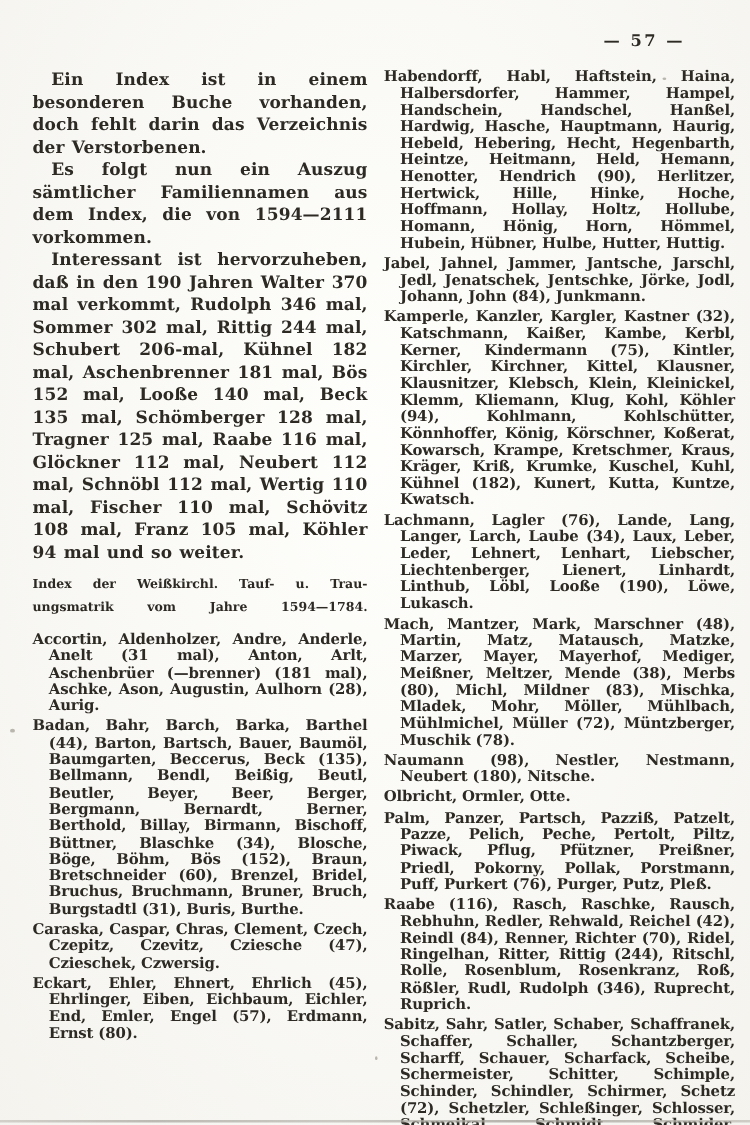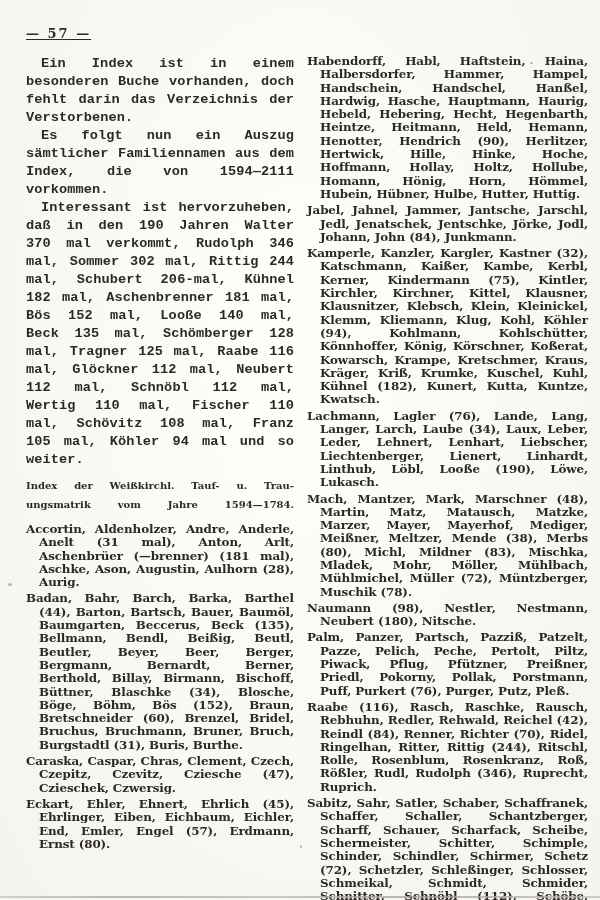--- a/index.html
+++ b/index.html
@@ -13,42 +13,40 @@
   }
   .page {
     position: absolute; inset: 0;
     background:
       radial-gradient(ellipse at 50% 40%, rgba(255,255,253,0.9), rgba(244,243,238,0.9)),
       #f7f6f1;
     padding: 22px 12px 0 26px;
     box-sizing: border-box;
   }
   .page-header {
-    text-align: left;
+    text-align: right;
     font-weight: bold;
     font-size: 13px;
     letter-spacing: 2px;
     margin: 4px 40px 14px 0;
-    text-decoration: underline;
   }
   .columns { display: flex; gap: 13px; }
   .col { box-sizing: border-box; }
   .col-left  { width: 268px; }
   .col-right { width: 281px; }
 
   p { margin: 0; }
   .intro {
     font-size: 13.6px;
     line-height: 18px;
     font-weight: bold;
     text-align: justify;
     text-indent: 15px;
     letter-spacing: 0.1px;
     word-spacing: 1px;
-    font-family: Liberation Mono, monospace;
   }
   .heading {
     margin: 7px 0 9px 0;
     font-size: 10px;
     font-weight: bold;
     line-height: 19px;
   }
   .heading span { display: block; text-align: justify; text-align-last: justify; }
   .entry {
     font-size: 11.9px;
@@ -94,20 +92,21 @@
 
     </div>
 
     <div class="col col-right">
       <p class="entry">Habendorff, Habl, Haftstein, Haina, Halbersdorfer, Hammer, Hampel, Handschein, Handschel, Hanßel, Hardwig, Hasche, Hauptmann, Haurig, Hebeld, Hebering, Hecht, Hegenbarth, Heintze, Heitmann, Held, Hemann, Henotter, Hendrich (90), Herlitzer, Hertwick, Hille, Hinke, Hoche, Hoffmann, Hollay, Holtz, Hollube, Homann, Hönig, Horn, Hömmel, Hubein, Hübner, Hulbe, Hutter, Huttig.</p>
       <p class="entry">Jabel, Jahnel, Jammer, Jantsche, Jarschl, Jedl, Jenatschek, Jentschke, Jörke, Jodl, Johann, John (84), Junkmann.</p>
       <p class="entry">Kamperle, Kanzler, Kargler, Kastner (32), Katschmann, Kaißer, Kambe, Kerbl, Kerner, Kindermann (75), Kintler, Kirchler, Kirchner, Kittel, Klausner, Klausnitzer, Klebsch, Klein, Kleinickel, Klemm, Kliemann, Klug, Kohl, Köhler (94), Kohlmann, Kohlschütter, Könnhoffer, König, Körschner, Koßerat, Kowarsch, Krampe, Kretschmer, Kraus, Kräger, Kriß, Krumke, Kuschel, Kuhl, Kühnel (182), Kunert, Kutta, Kuntze, Kwatsch.</p>
       <p class="entry">Lachmann, Lagler (76), Lande, Lang, Langer, Larch, Laube (34), Laux, Leber, Leder, Lehnert, Lenhart, Liebscher, Liechtenberger, Lienert, Linhardt, Linthub, Löbl, Looße (190), Löwe, Lukasch.</p>
       <p class="entry">Mach, Mantzer, Mark, Marschner (48), Martin, Matz, Matausch, Matzke, Marzer, Mayer, Mayerhof, Mediger, Meißner, Meltzer, Mende (38), Merbs (80), Michl, Mildner (83), Mischka, Mladek, Mohr, Möller, Mühlbach, Mühlmichel, Müller (72), Müntzberger, Muschik (78).</p>
       <p class="entry">Naumann (98), Nestler, Nestmann, Neubert (180), Nitsche.</p>
+      <p class="entry">Olbricht, Ormler, Otte.</p>
       <p class="entry">Palm, Panzer, Partsch, Pazziß, Patzelt, Pazze, Pelich, Peche, Pertolt, Piltz, Piwack, Pflug, Pfützner, Preißner, Priedl, Pokorny, Pollak, Porstmann, Puff, Purkert (76), Purger, Putz, Pleß.</p>
       <p class="entry">Raabe (116), Rasch, Raschke, Rausch, Rebhuhn, Redler, Rehwald, Reichel (42), Reindl (84), Renner, Richter (70), Ridel, Ringelhan, Ritter, Rittig (244), Ritschl, Rolle, Rosenblum, Rosenkranz, Roß, Rößler, Rudl, Rudolph (346), Ruprecht, Ruprich.</p>
       <p class="entry">Sabitz, Sahr, Satler, Schaber, Schaffranek, Schaffer, Schaller, Schantzberger, Scharff, Schauer, Scharfack, Scheibe, Schermeister, Schitter, Schimple, Schinder, Schindler, Schirmer, Schetz (72), Schetzler, Schleßinger, Schlosser, Schmeikal, Schmidt, Schmider, Schnitter, Schnöbl (112), Schöbe, Schöber, Schövitz (108), Schömberger (128), Schöpke, Schrametay, Schramm, Schrötter, Schubert (206), Schuller, Schumann, Schultz, Schuster, Schutte, Schütz (80),</p>
     </div>
 
   </div>
 
   <div class="scan-line"></div>
   <div class="speck" style="left:530px; top:62px; width:3px; height:2px;"></div>
   <div class="speck" style="left:8px; top:583px; width:4px; height:3px;"></div>

